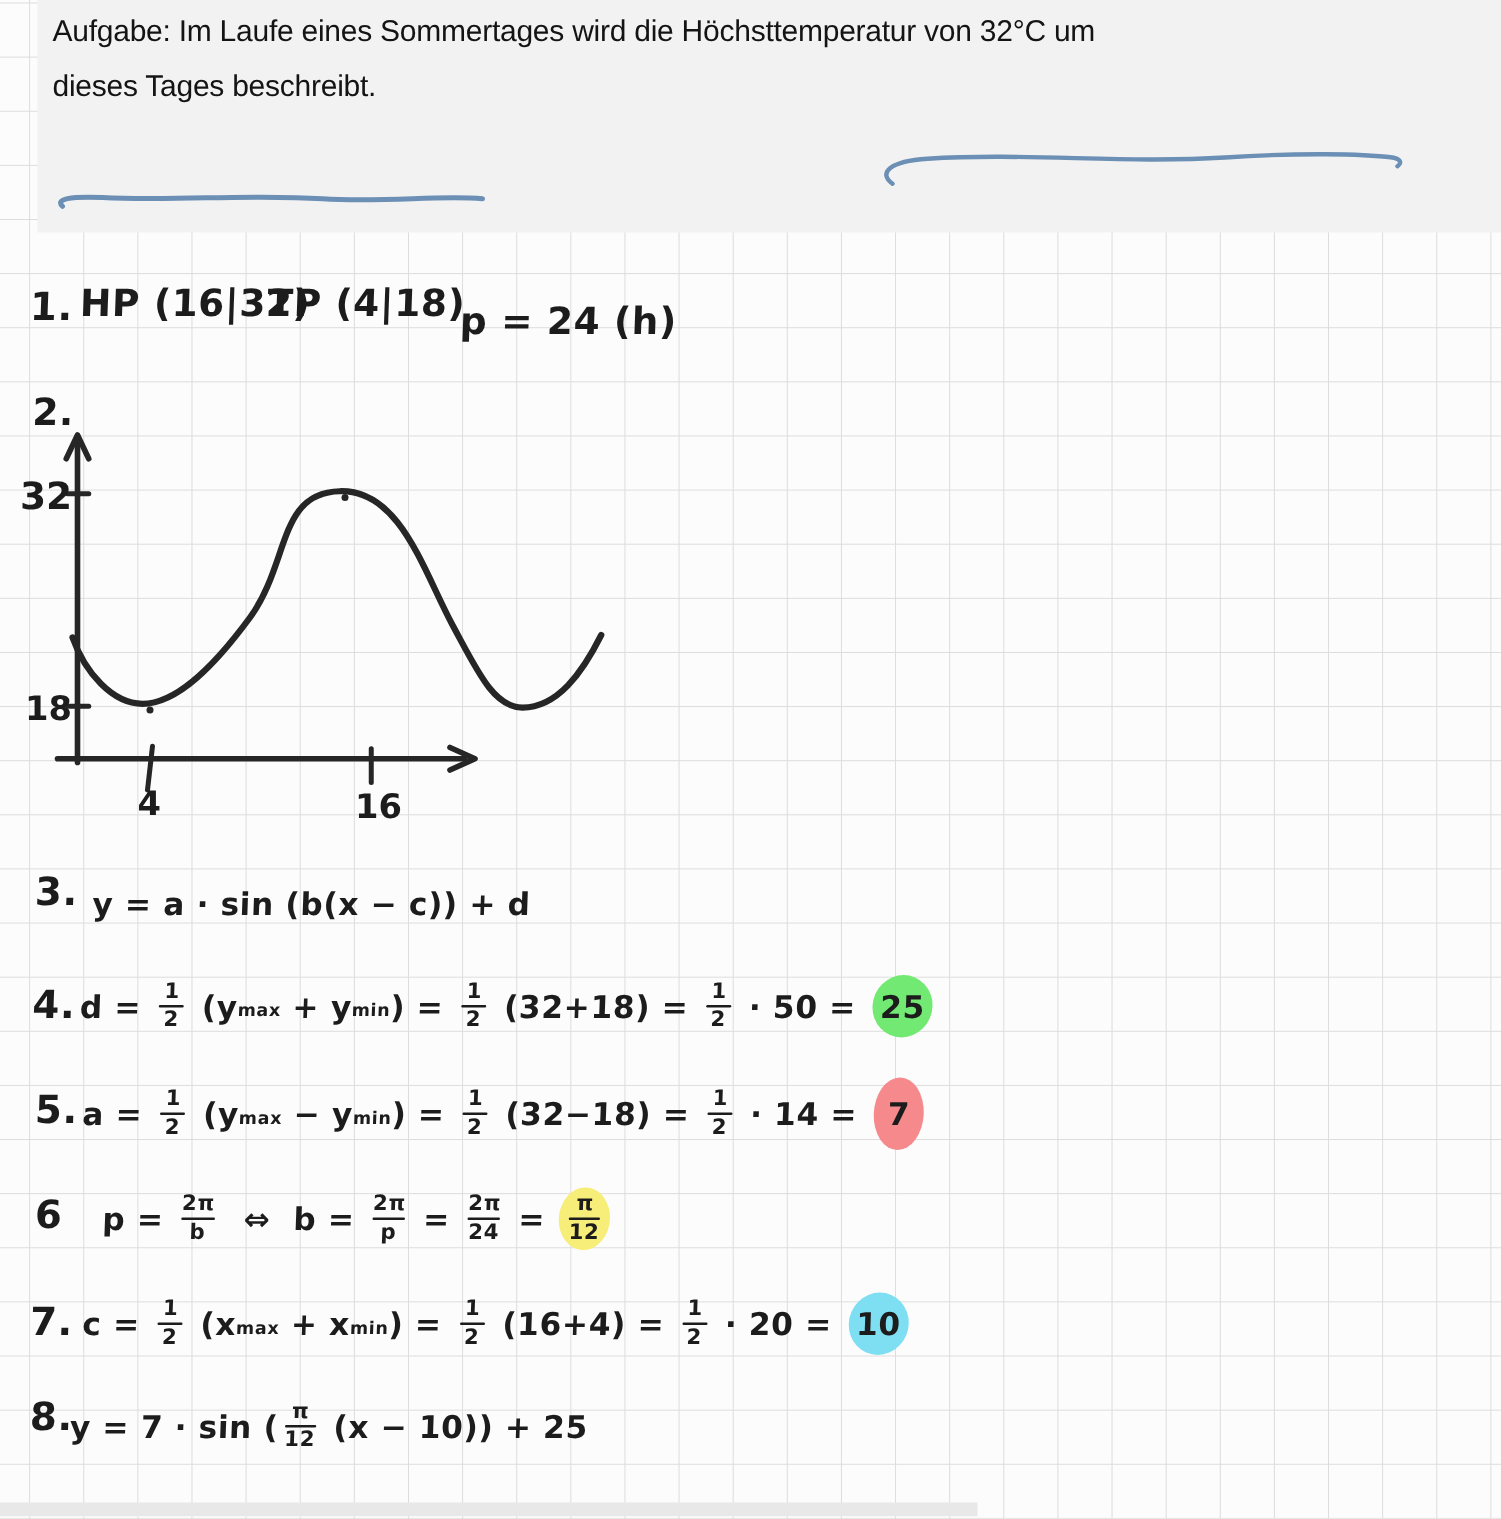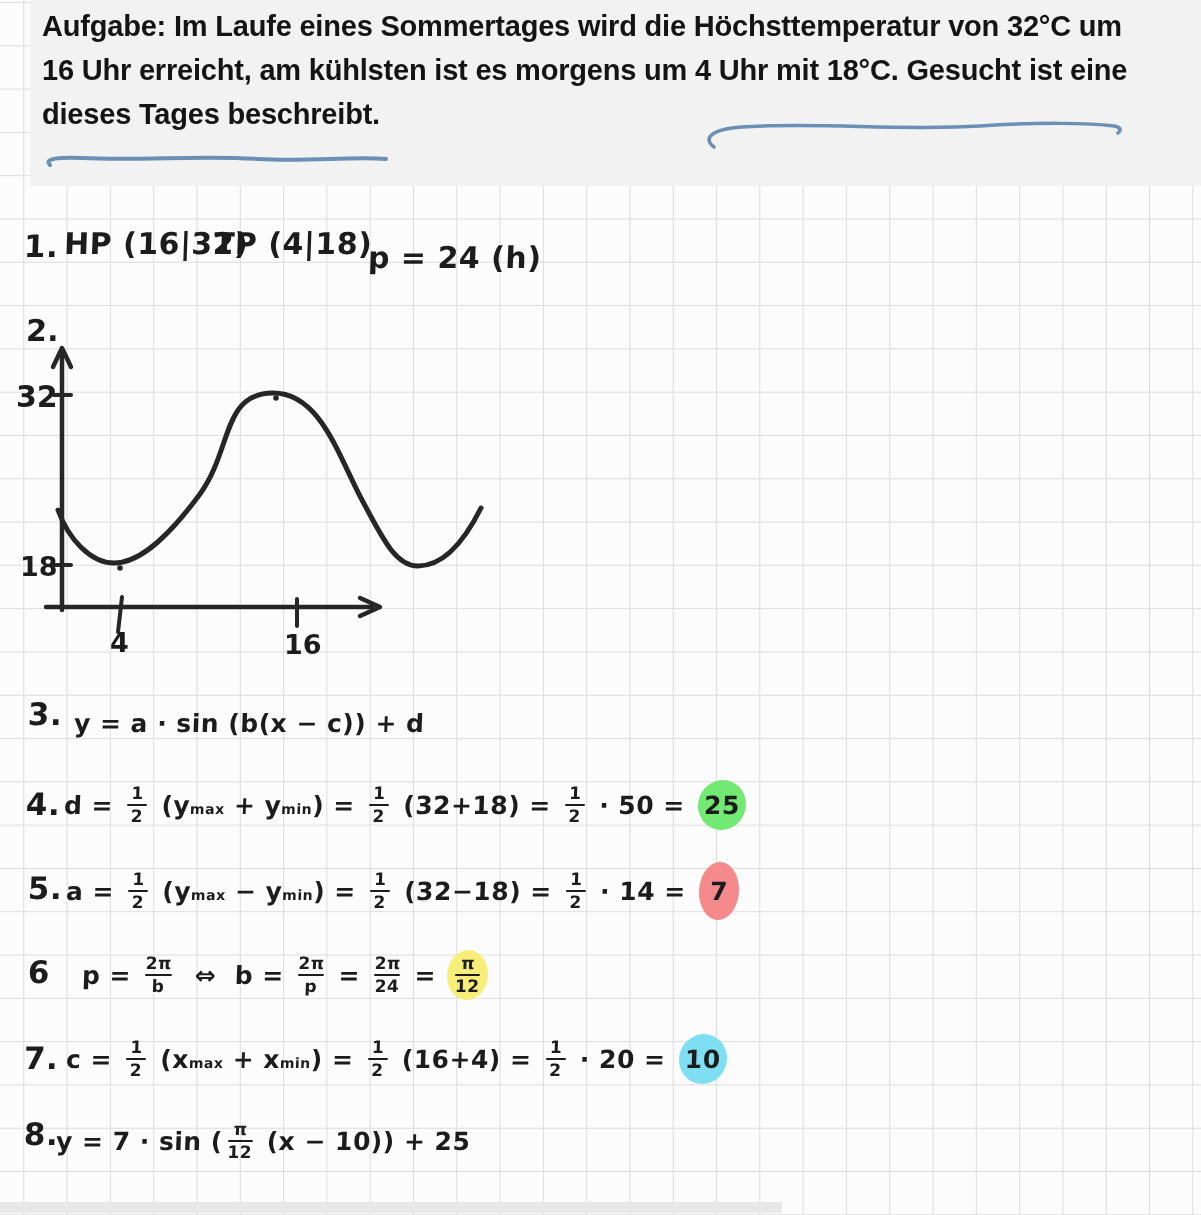--- a/index.html
+++ b/index.html
@@ -13,21 +13,21 @@
     background-position:23.3px 2px;
     font-family:"Liberation Sans", sans-serif;
     color:#1c1c1c;
   }
   
   .task-box{
     position:absolute; left:30px; top:0; width:1171px; height:186px;
     background:#f2f2f2; padding:4px 0 0 12px; box-sizing:border-box;
   }
   .task-line{
-    font-weight:bold; font-size:29px; line-height:44px;
+    font-weight:normal; font-size:24px; line-height:44px;
     white-space:nowrap; letter-spacing:-0.2px; color:#141414;
   }
   
   .overlay{position:absolute; left:0; top:0; pointer-events:none;}
   
   .hand{
     font-family:"DejaVu Sans", sans-serif; font-weight:bold;
     transform:skewX(-2deg); letter-spacing:0.5px; color:#1c1c1c;
   }
   .step{position:absolute; left:0; width:1201px; height:72px;}
@@ -56,21 +56,20 @@
   .graph-step-label{position:absolute; left:26px; top:313px; font-size:30px;}
   .bottom-strip{position:absolute; left:0; top:1202px; width:782px; height:11px; background:#e8e8e8;}
 </style>
 </head>
 <body>
 
 <div class="page">
 
   <div class="task-box">
     <div class="task-line">Aufgabe: Im Laufe eines Sommertages wird die Höchsttemperatur von 32°C um</div>
-    <div class="task-line">16 Uhr erreicht, am kühlsten ist es morgens um 4 Uhr mit 18°C. Gesucht ist eine</div>
     <div class="task-line">dieses Tages beschreibt.</div>
   </div>
 
   <svg class="overlay" width="1201" height="200">
     <path d="M714,147 C702,138 712,129 742,127 C820,122 900,131 980,126 C1040,122 1090,123 1114,126 C1120,127 1122,130 1118,133" fill="none" stroke="#6b8fb5" stroke-width="3.5" stroke-linecap="round"></path>
     <path d="M50,165 C44,159 56,157 82,158 C140,161 200,155 258,159 C308,162 352,156 386,159" fill="none" stroke="#6b8fb5" stroke-width="4" stroke-linecap="round"></path>
   </svg>
 
   <div class="step" style="top:224px">
     <span class="num hand" style="left:24px; top:4px">1.</span>

